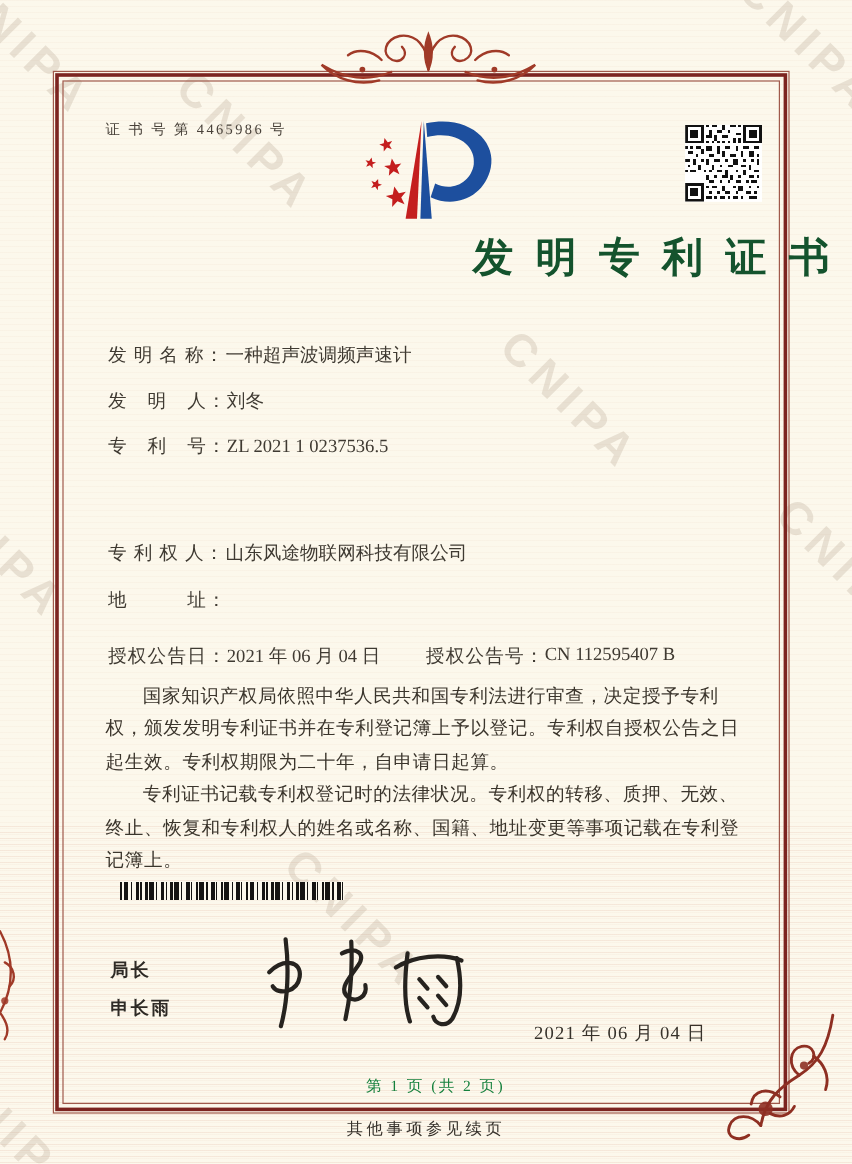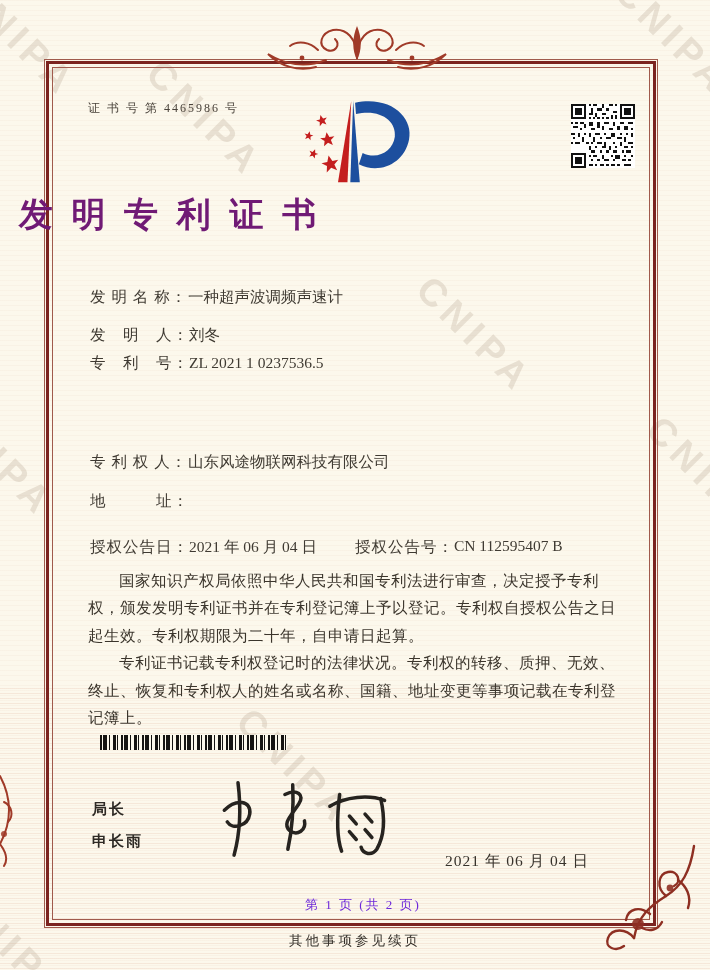--- a/index.html
+++ b/index.html
@@ -17,42 +17,42 @@
   .wm{position:absolute;transform:rotate(45deg);transform-origin:left top;
     font-family:"Liberation Sans","DejaVu Sans",sans-serif;font-weight:700;
     font-size:38px;letter-spacing:6px;color:rgba(186,170,148,0.30);user-select:none;}
   
   .frame{position:absolute;left:44px;top:59px;right:52px;bottom:42px;border:1px solid #a05a4c;}
   .frame::before{content:"";position:absolute;inset:1px;border:3px solid #7c2420;}
   .frame::after{content:"";position:absolute;inset:7px;border:1px solid #a05a4c;}
   .cert-no{position:absolute;left:88px;top:100px;font-size:12px;letter-spacing:2px;color:#49423a;}
   .logo{position:absolute;left:285px;top:94px;width:142px;height:97px;}
   .qr{position:absolute;left:571px;top:104px;width:64px;height:64px;background:#fff;}
-  .title{position:absolute;left:0;right:0;top:192px;text-align:left;
-    font-size:34px;font-weight:700;letter-spacing:0.55em;text-indent:0.55em;color:#701a75;}
+  .title{position:absolute;left:0;right:0;top:192px;text-align:right;
+    font-size:34px;font-weight:700;letter-spacing:0.55em;text-indent:0.55em;color:#14532d;}
   .row{position:absolute;left:90px;width:545px;display:flex;font-size:15.5px;line-height:1.4;}
   .row .lbl{flex:0 0 98px;white-space:nowrap;letter-spacing:1px;}
   .row .val{flex:1;}
-  .r0{top:286px}.r1{top:324px}.r2{top:352px}.r3{top:401px}.r4{top:451px}.r5{top:490px}
+  .r0{top:286px}.r1{top:324px}.r2{top:362px}.r3{top:401px}.r4{top:451px}.r5{top:490px}
   .grant{position:absolute;left:90px;top:537px;width:545px;display:flex;font-size:15.5px;text-align:center;}
   .grant .lbl{white-space:nowrap;letter-spacing:1px;}
   .grant .val{margin-right:38px;white-space:nowrap;}
   .paras{position:absolute;left:88px;top:567px;width:538px;font-size:15.5px;color:#3b352c;}
   .paras p{margin:0;text-indent:2em;line-height:1.77;letter-spacing:0.5px;}
   .barcode{position:absolute;left:100px;top:735px;width:187px;height:15px;
     background:repeating-linear-gradient(90deg,
       #161412 0 2px, #fcf8ec 2px 3px, #161412 3px 7px, #fcf8ec 7px 9px,
       #161412 9px 10px, #fcf8ec 10px 13px, #161412 13px 16px, #fcf8ec 16px 17px,
       #161412 17px 18px, #fcf8ec 18px 21px);}
   .signer{position:absolute;left:92px;top:793px;font-family:"Liberation Sans","DejaVu Sans",sans-serif;
     font-weight:700;font-size:15px;color:#2e2a25;line-height:2.15;letter-spacing:2px;}
   .sig{position:absolute;left:195px;top:772px;width:215px;height:90px;}
   .issue-date{position:absolute;left:445px;top:851px;font-size:15.5px;letter-spacing:1px;color:#37322b;}
   .page-info{position:absolute;left:0;right:0;top:896px;text-align:center;font-size:13px;
-    letter-spacing:2px;color:#6d28d9;margin-left:16px;}
+    letter-spacing:2px;color:#15803d;margin-left:16px;}
   .footer-note{position:absolute;left:0;right:0;top:932px;text-align:center;font-size:13.5px;
     letter-spacing:3px;color:#35302a;}
   .orn{position:absolute;pointer-events:none;}
   .orn-top{left:262px;top:6px;width:190px;height:72px;}
   .orn-br{left:588px;top:842px;width:112px;height:112px;}
   .orn-bl{left:-4px;top:772px;width:30px;height:96px;}
 </style>
 </head>
 <body>
 

